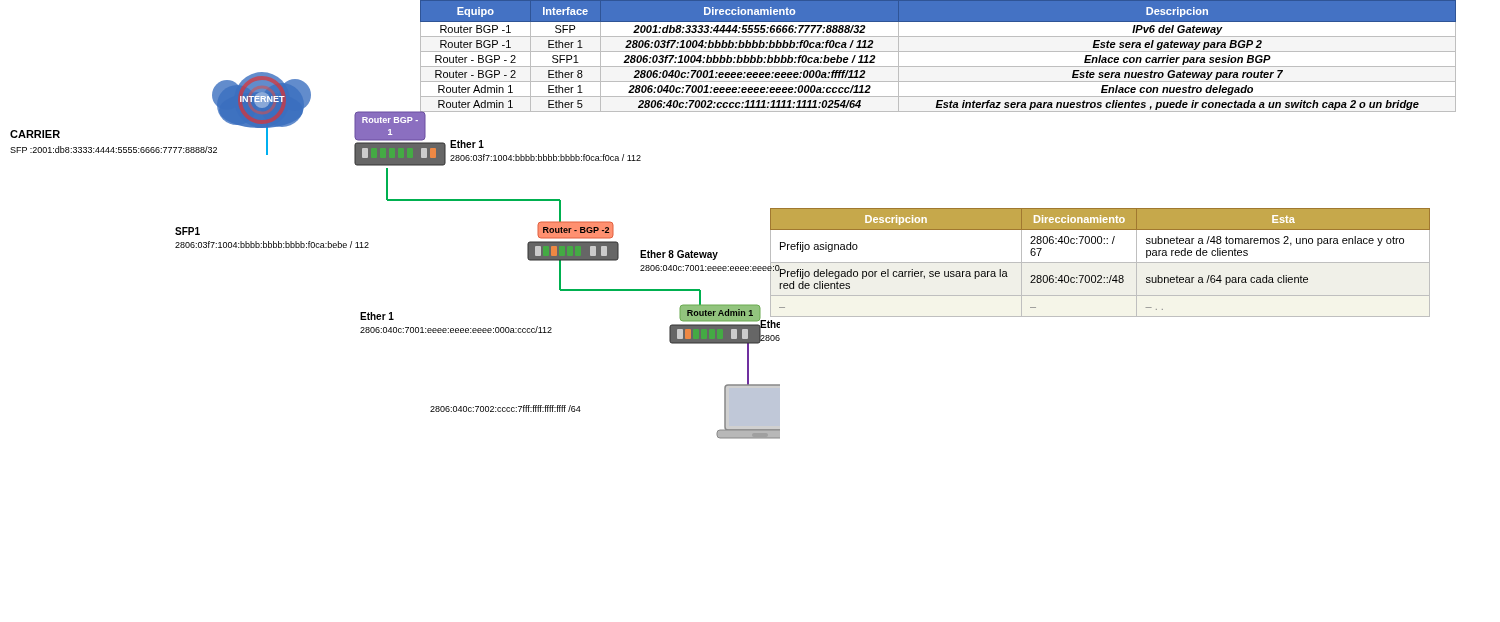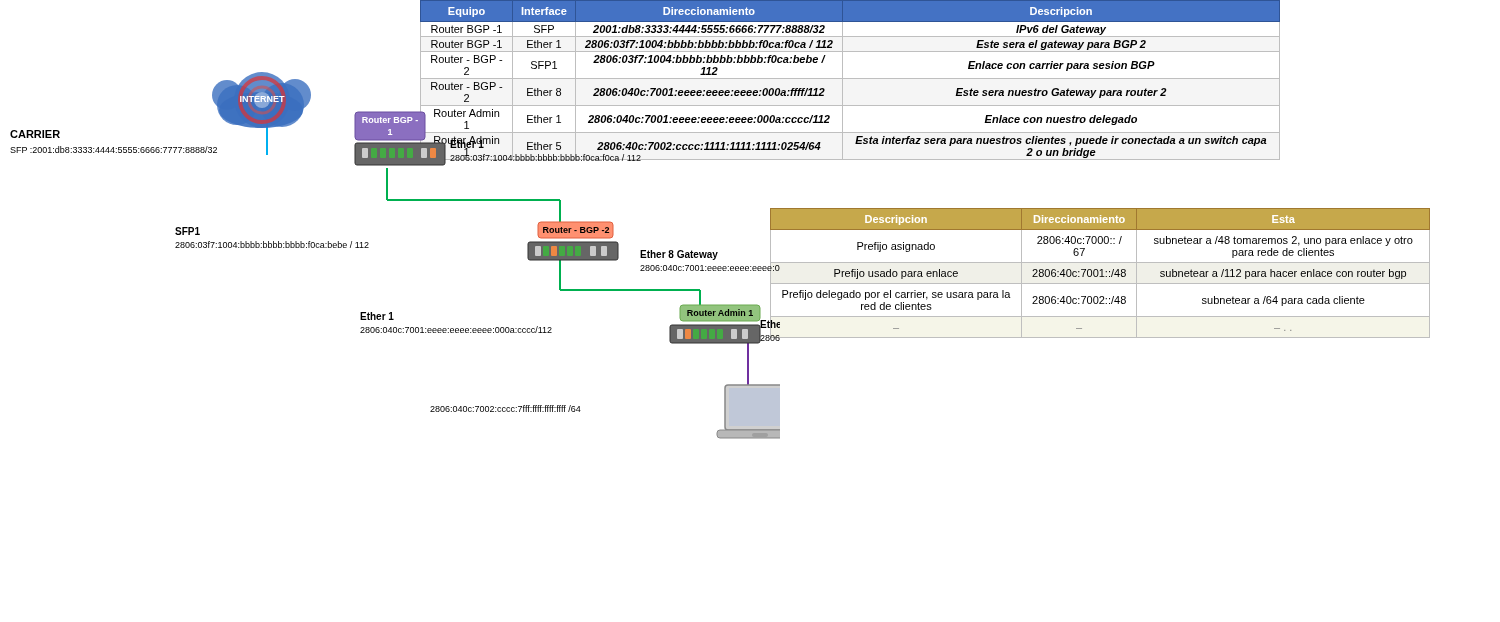--- a/index.html
+++ b/index.html
@@ -12,21 +12,21 @@
       position: relative;
       overflow: hidden;
     }
 
     
     .main-table {
       position: absolute;
       top: 0;
       left: 420px;
       border-collapse: collapse;
-      width: 860px;
+      width: 1036px;
     }
     .main-table th {
       background: #4472c4;
       color: #fff;
       padding: 4px 8px;
       border: 1px solid #2f5496;
       text-align: center;
       font-weight: bold;
       font-size: 11px;
     }
@@ -58,21 +58,20 @@
       color: #fff;
       padding: 4px 8px;
       border: 1px solid #a07830;
       text-align: center;
       font-weight: bold;
       font-size: 11px;
     }
     .second-table td {
       padding: 4px 8px;
       border: 1px solid #bfbfbf;
-      text-align: center;
       font-size: 11px;
       background: #fff;
     }
     .second-table tr:nth-child(even) td {
       background: #f0f0e8;
     }
     .second-table tr.last-row td {
       background: #f5f5e8;
       color: #888;
     }
@@ -112,21 +111,21 @@
       <tr>
         <td>Router - BGP - 2</td>
         <td>SFP1</td>
         <td class="bold">2806:03f7:1004:bbbb:bbbb:bbbb:f0ca:bebe / 112</td>
         <td class="bold">Enlace con carrier para sesion BGP</td>
       </tr>
       <tr>
         <td>Router - BGP - 2</td>
         <td>Ether 8</td>
         <td class="bold">2806:040c:7001:eeee:eeee:eeee:000a:ffff/112</td>
-        <td class="bold">Este sera nuestro Gateway para router 2</td>
+        <td class="bold">Este sera nuestro Gateway para router 7</td>
       </tr>
       <tr>
         <td>Router Admin 1</td>
         <td>Ether 1</td>
         <td class="bold">2806:040c:7001:eeee:eeee:eeee:000a:cccc/112</td>
         <td class="bold">Enlace con nuestro delegado</td>
       </tr>
       <tr>
         <td>Router Admin 1</td>
         <td>Ether 5</td>
@@ -144,25 +143,20 @@
       <th>Esta</th>
     </tr>
   </thead>
   <tbody id="second-tbody">
   <tr>
         <td>Prefijo asignado</td>
         <td>2806:40c:7000:: / 67</td>
         <td>subnetear a /48  tomaremos 2, uno para enlace y otro para rede de clientes</td>
       </tr>
       <tr>
-        <td>Prefijo usado para enlace</td>
-        <td>2806:40c:7001::/48</td>
-        <td>subnetear a /112 para hacer enlace con router bgp</td>
-      </tr>
-      <tr>
         <td>Prefijo delegado por el carrier, se usara para la red de clientes</td>
         <td>2806:40c:7002::/48</td>
         <td>subnetear a /64 para cada cliente</td>
       </tr>
       <tr class="last-row">
         <td>–</td>
         <td>–</td>
         <td>– . .</td>
       </tr>
     </tbody>

